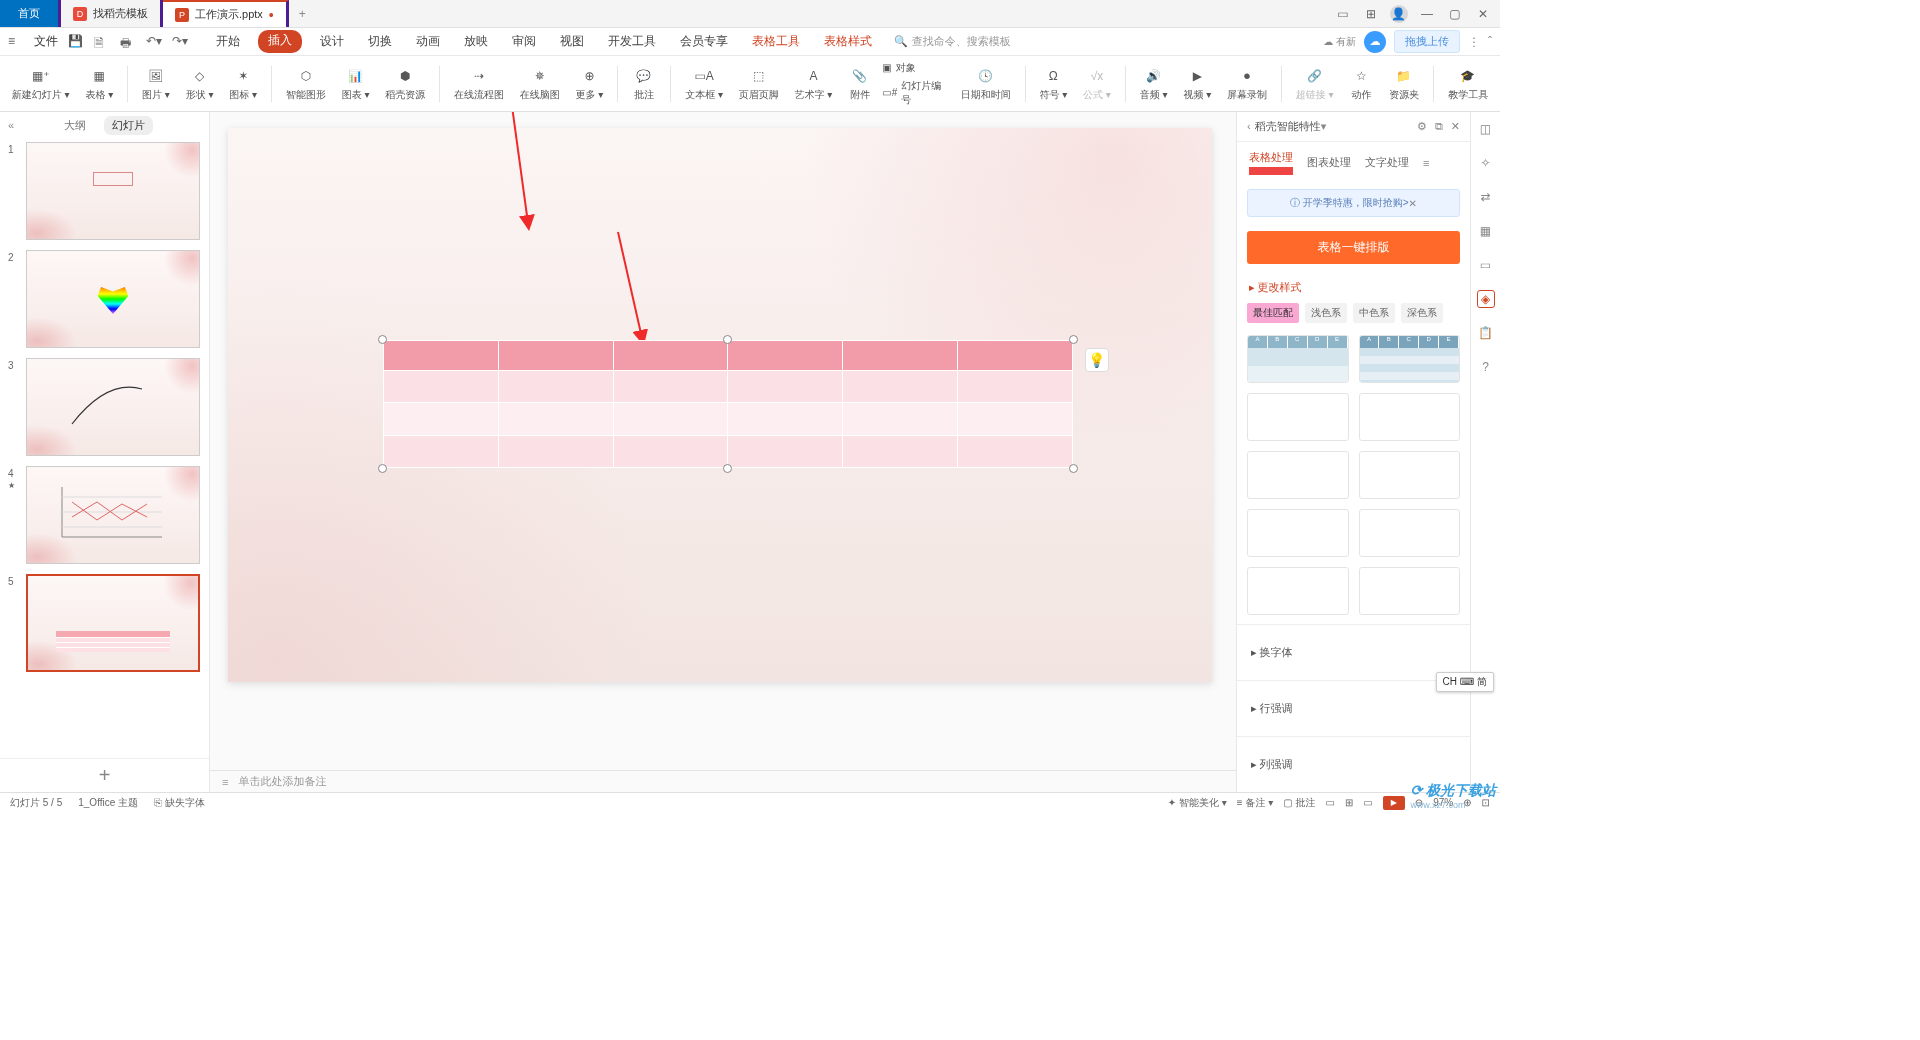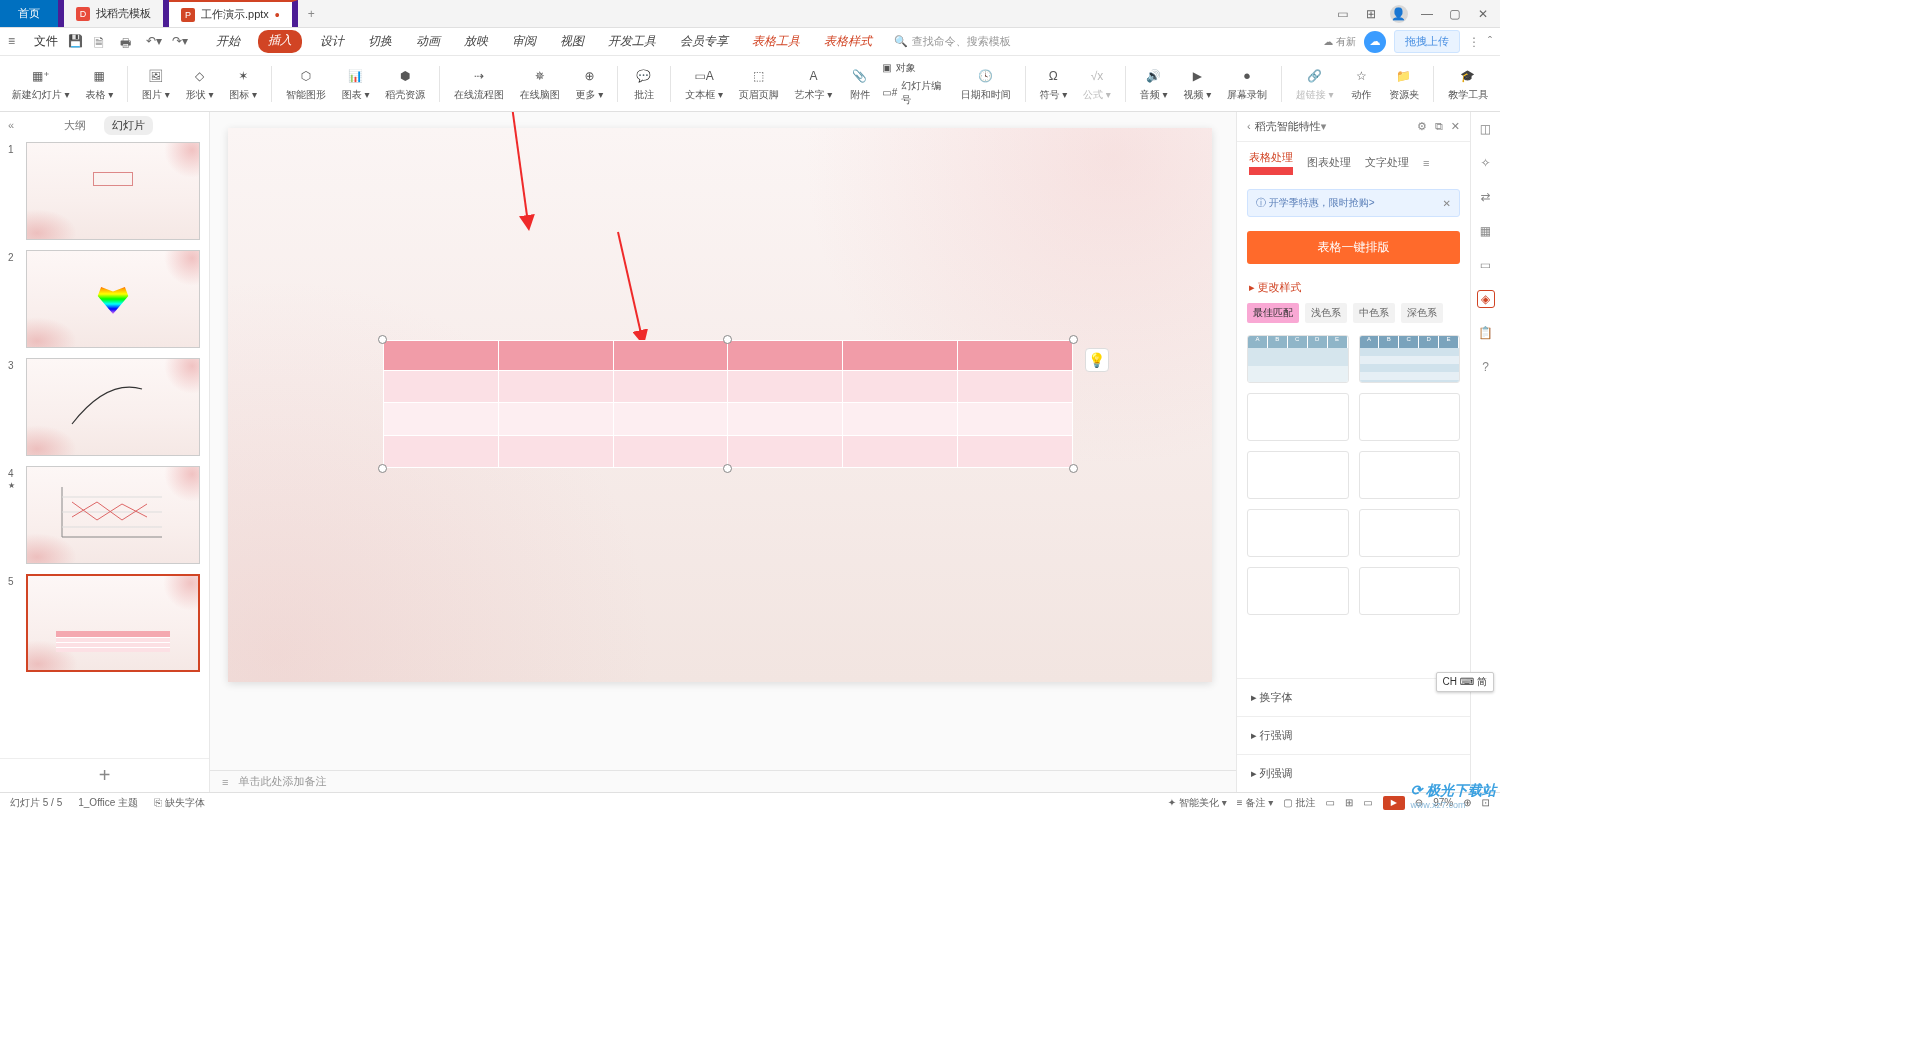--- a/index.html
+++ b/index.html
@@ -1,34 +1,34 @@
 <!DOCTYPE html>
 <html><head>
 <meta charset="utf-8">
 <style>
 * { margin: 0; padding: 0; box-sizing: border-box; font-family: "Microsoft YaHei", Arial, sans-serif; }
 body { background: #fff; font-size: 12px; color: #333; overflow: hidden; width: 1500px; height: 812px; position: relative; }
 
 
 .titlebar { height: 28px; background: #f4f4f4; display: flex; align-items: stretch; border-bottom: 1px solid #e0e0e0; }
-.tab { padding: 0 12px; display: flex; align-items: center; gap: 6px; font-size: 11px; height: 100%; border-right: 6px solid #4c1d95; cursor: pointer; }
+.tab { padding: 0 12px; display: flex; align-items: center; gap: 6px; font-size: 11px; height: 100%; border-right: 3px solid #4c1d95; cursor: pointer; }
 .tab.home { background: #0070C0; color: #fff; padding: 0 18px; }
 .tab.active { background: #fff; border-top: 2px solid #d14424; }
 .tab .icon { width: 14px; height: 14px; display: inline-block; }
 .tab .dot { color: #d14424; font-size: 14px; }
 .tab-add { padding: 0 10px; display: flex; align-items: center; color: #888; cursor: pointer; }
 .win-ctrl { margin-left: auto; display: flex; align-items: center; gap: 10px; padding: 0 8px; }
 .win-ctrl span { width: 18px; height: 18px; display: flex; align-items: center; justify-content: center; color: #666; cursor: pointer; }
 
 
 .menubar { height: 28px; display: flex; align-items: center; padding: 0 8px; gap: 2px; border-bottom: 1px solid #e8e8e8; background: #fff; }
 .menubar .mb-left { display: flex; align-items: center; gap: 10px; }
 .menubar .mb-icon { width: 16px; height: 16px; color: #666; cursor: pointer; }
 .mb-tabs { display: flex; gap: 12px; margin-left: 20px; }
-.mb-tab { font-size: 12px; color: #444; cursor: pointer; padding: 3px 6px; font-style: italic; }
+.mb-tab { font-size: 12px; color: #444; cursor: pointer; padding: 3px 6px; }
 .mb-tab.active { background: #d14424; color: #fff; border-radius: 10px; padding: 2px 10px; }
 .mb-tab.orange { color: #d14424; }
 .mb-search { margin-left: 14px; display: flex; align-items: center; gap: 4px; color: #999; font-size: 11px; }
 .mb-right { margin-left: auto; display: flex; align-items: center; gap: 8px; }
 .mb-right .upload-btn { background: #e9f3ff; color: #4a90e2; padding: 3px 10px; border-radius: 3px; font-size: 11px; cursor: pointer; border: 1px solid #cde4ff; }
 .mb-right .cloud { width: 22px; height: 22px; background: #3b9cff; border-radius: 50%; color: #fff; display: flex; align-items: center; justify-content: center; font-size: 11px; }
 
 
 .ribbon { height: 56px; display: flex; align-items: center; padding: 0 6px; border-bottom: 1px solid #e0e0e0; background: #fff; gap: 4px; }
 .rb-item { display: flex; flex-direction: column; align-items: center; justify-content: center; padding: 0 6px; cursor: pointer; gap: 2px; min-width: 36px; }
@@ -76,32 +76,32 @@
 
 .notes { height: 22px; border-top: 1px solid #e4e4e4; display: flex; align-items: center; padding: 0 12px; gap: 10px; color: #999; font-size: 11px; }
 
 
 .rpanel { width: 234px; border-left: 1px solid #e8e8e8; display: flex; flex-direction: column; background: #fff; }
 .rp-title { height: 30px; display: flex; align-items: center; justify-content: space-between; padding: 0 10px; border-bottom: 1px solid #eee; font-size: 11px; color: #555; }
 .rp-title .rp-actions span { margin-left: 8px; color: #888; cursor: pointer; }
 .rp-tabs { display: flex; gap: 14px; padding: 8px 12px; font-size: 11px; align-items: center; }
 .rp-tabs .rt { color: #666; cursor: pointer; }
 .rp-tabs .rt.active { color: #d14424; border-bottom: 8px solid #ef4444; padding-bottom: 2px; }
-.rp-banner { margin: 6px 10px; padding: 6px 8px; background: #eaf3ff; border: 1px solid #cfe3ff; border-radius: 3px; font-size: 10px; color: #5a7fb8; display: flex; align-items: center; justify-content: space-between; }
+.rp-banner { margin: 6px 10px; padding: 6px 8px; background: #eaf3ff; border: 1px solid #cfe3ff; border-radius: 3px; font-size: 10px; color: #5a7fb8; display: flex; align-items: center; justify-content: center; }
 .rp-btn { margin: 8px 10px; background: #ff6a2b; color: #fff; text-align: center; padding: 8px 0; border-radius: 3px; font-size: 12px; cursor: pointer; }
 .rp-section { padding: 8px 12px 0; font-size: 11px; color: #d14424; }
 .rp-filters { display: flex; gap: 6px; padding: 8px 10px; font-size: 10px; }
 .rp-filters .pf { padding: 3px 6px; background: #f2f2f2; border-radius: 2px; color: #666; cursor: pointer; }
 .rp-filters .pf.active { background: #f9a8d4; color: #333; }
 .rp-grid { display: grid; grid-template-columns: 1fr 1fr; gap: 10px; padding: 4px 10px; }
 .rp-card { height: 48px; border: 1px solid #e4e4e4; border-radius: 3px; background: #fff; cursor: pointer; position: relative; overflow: hidden; }
 .rp-card.styled .cap { height: 12px; background: #8fb5c8; display: flex; }
 .rp-card.styled .cap span { flex: 1; border-right: 1px solid #fff; font-size: 6px; color: #fff; text-align: center; }
 .rp-card.styled .bod { height: 36px; background: linear-gradient(#d5e5ed 50%, #e8f1f5 50%); }
-.rp-collapse { padding: 11px 14px; font-size: 11px; color: #555; border-top: 1px solid #eee; cursor: pointer; }
+.rp-collapse { padding: 20px 14px; font-size: 11px; color: #555; border-top: 1px solid #eee; cursor: pointer; }
 
 .rsidebar { width: 30px; border-left: 1px solid #e8e8e8; display: flex; flex-direction: column; align-items: center; padding-top: 8px; gap: 16px; }
 .rsidebar span { width: 18px; height: 18px; color: #888; cursor: pointer; display:flex; align-items:center; justify-content:center; }
 .rsidebar span.active { color: #d14424; border: 1px solid #d14424; border-radius: 3px; }
 
 
 .status { height: 20px; border-top: 1px solid #e0e0e0; display: flex; align-items: center; padding: 0 10px; font-size: 10px; color: #666; gap: 16px; }
 .status .sr { margin-left: auto; display: flex; align-items: center; gap: 10px; }
 .status .play { width: 22px; height: 14px; background: #d14424; color: #fff; display: flex; align-items: center; justify-content: center; border-radius: 2px; font-size: 8px; }
 

